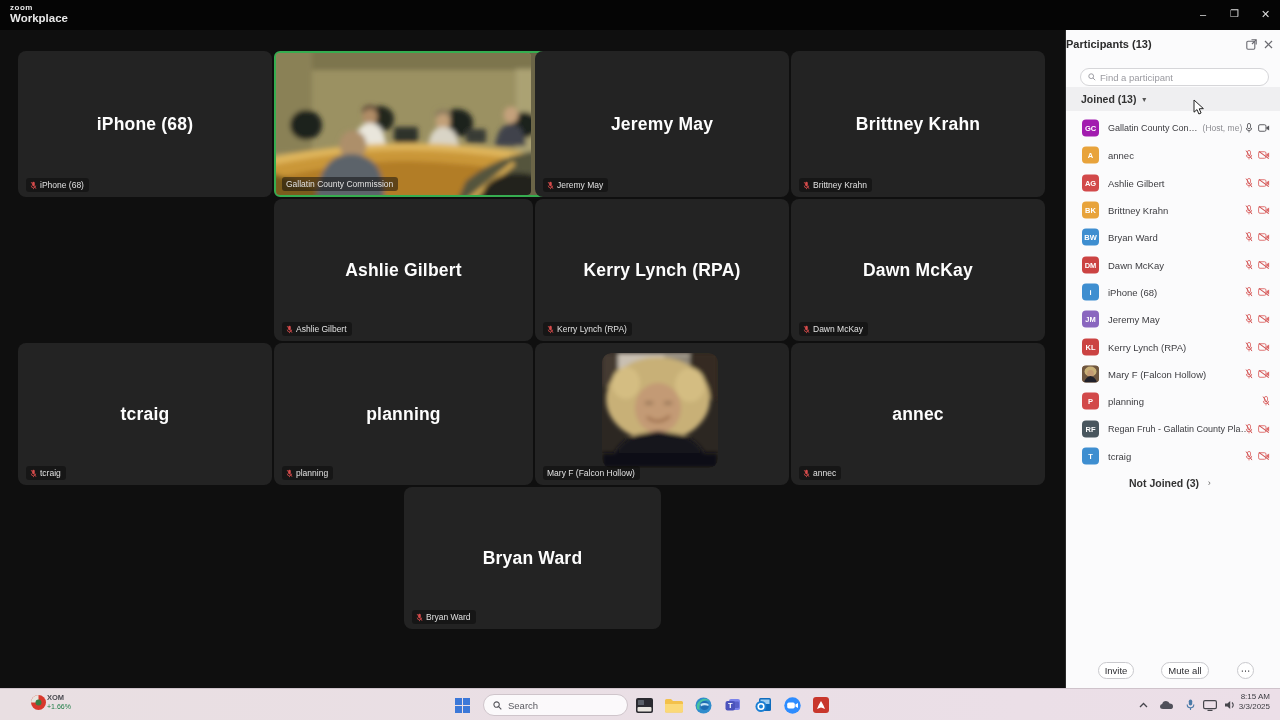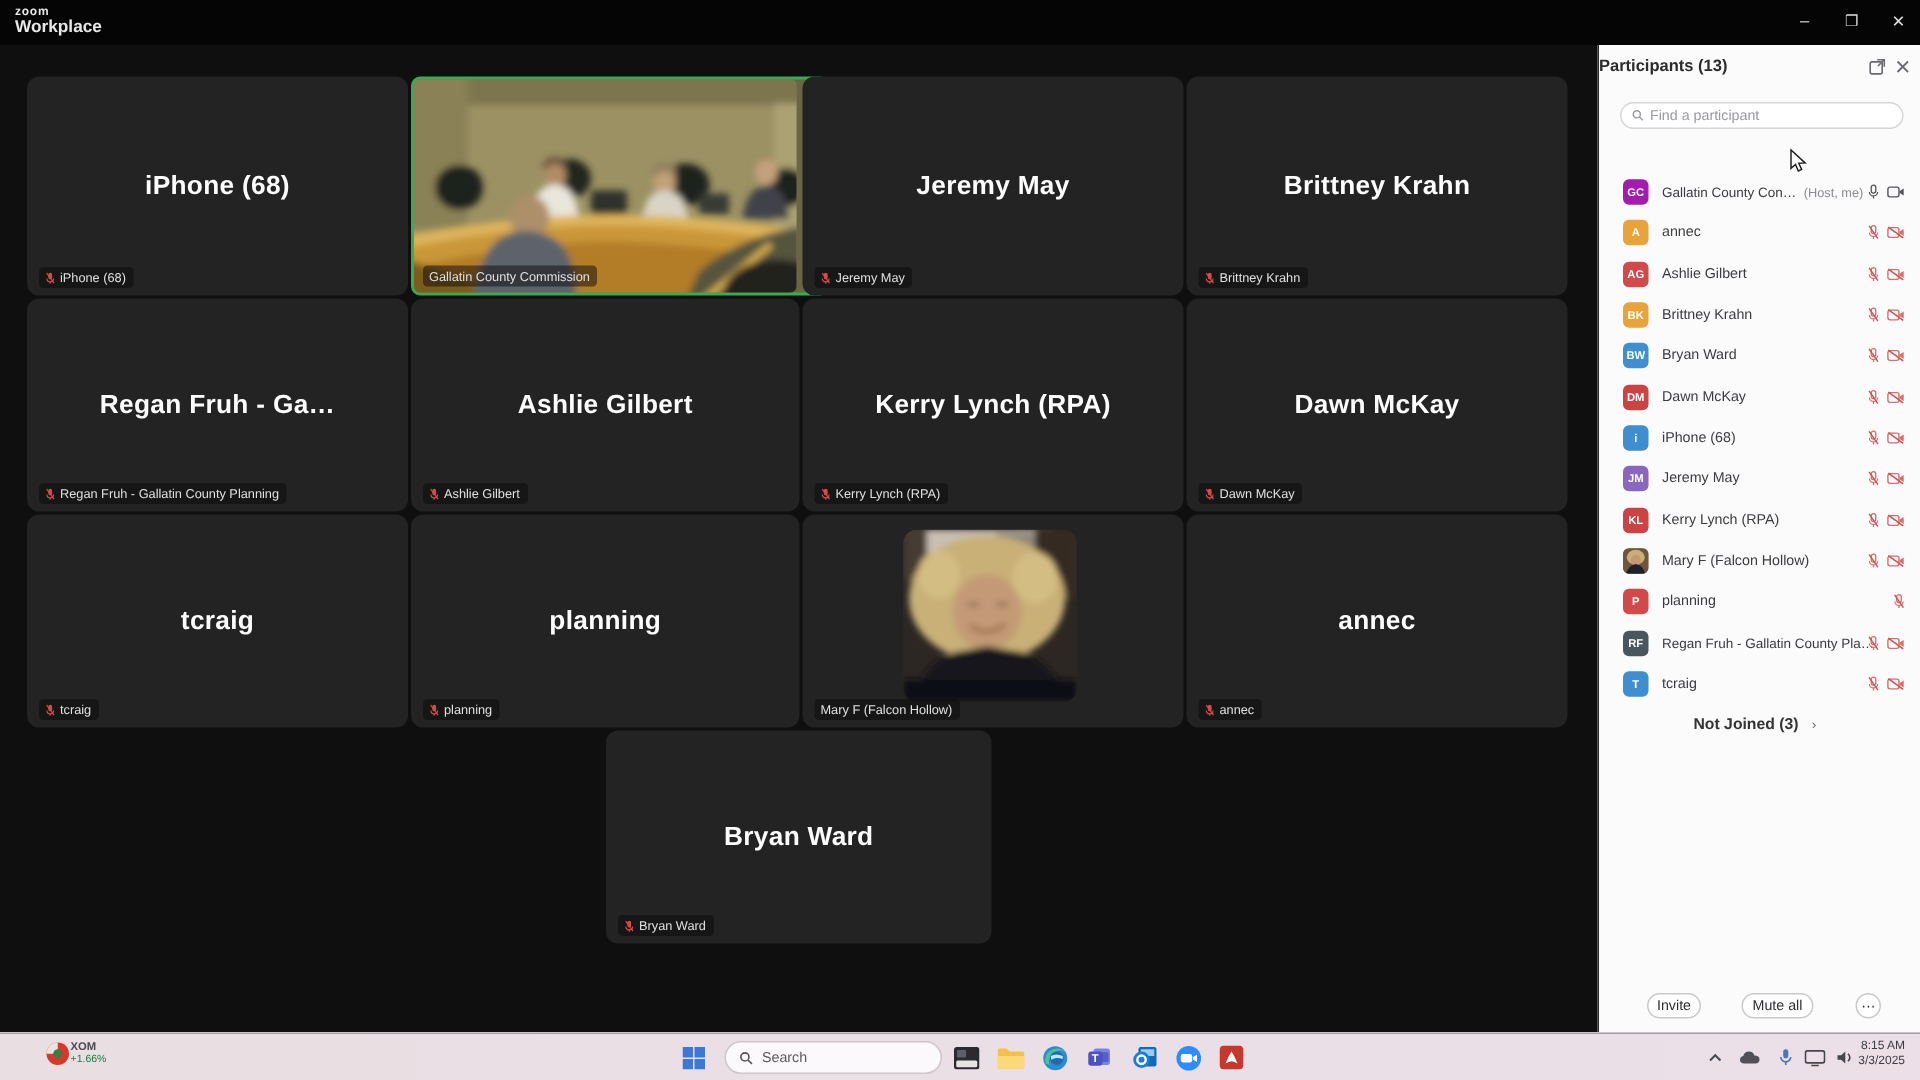--- a/index.html
+++ b/index.html
@@ -108,29 +108,20 @@
     <div class="tile" style="left:791px;top:21px;width:254px;height:146px;">
       <div class="nm">Brittney Krahn</div>
       <div class="lbl"><svg class="mic8" viewBox="0 0 10 12">
             <rect x="3.2" y="0.8" width="3.6" height="6.2" rx="1.8" fill="#d64b4b"></rect>
             <path d="M1.8 6.2a3.2 3.2 0 0 0 6.4 0" fill="none" stroke="#d64b4b" stroke-width="1.1"></path>
             <line x1="5" y1="9.6" x2="5" y2="11.2" stroke="#d64b4b" stroke-width="1.1"></line>
             <line x1="1.6" y1="1.2" x2="8.6" y2="10.6" stroke="#d64b4b" stroke-width="1.2"></line>
           </svg>Brittney Krahn</div>
     </div>
 
-    <div class="tile" style="left:18px;top:169px;width:254px;height:142px;">
-      <div class="nm">Regan Fruh - Ga…</div>
-      <div class="lbl"><svg class="mic8" viewBox="0 0 10 12">
-            <rect x="3.2" y="0.8" width="3.6" height="6.2" rx="1.8" fill="#d64b4b"></rect>
-            <path d="M1.8 6.2a3.2 3.2 0 0 0 6.4 0" fill="none" stroke="#d64b4b" stroke-width="1.1"></path>
-            <line x1="5" y1="9.6" x2="5" y2="11.2" stroke="#d64b4b" stroke-width="1.1"></line>
-            <line x1="1.6" y1="1.2" x2="8.6" y2="10.6" stroke="#d64b4b" stroke-width="1.2"></line>
-          </svg>Regan Fruh - Gallatin County Planning</div>
-    </div>
     <div class="tile" style="left:274px;top:169px;width:259px;height:142px;">
       <div class="nm">Ashlie Gilbert</div>
       <div class="lbl"><svg class="mic8" viewBox="0 0 10 12">
             <rect x="3.2" y="0.8" width="3.6" height="6.2" rx="1.8" fill="#d64b4b"></rect>
             <path d="M1.8 6.2a3.2 3.2 0 0 0 6.4 0" fill="none" stroke="#d64b4b" stroke-width="1.1"></path>
             <line x1="5" y1="9.6" x2="5" y2="11.2" stroke="#d64b4b" stroke-width="1.1"></line>
             <line x1="1.6" y1="1.2" x2="8.6" y2="10.6" stroke="#d64b4b" stroke-width="1.2"></line>
           </svg>Ashlie Gilbert</div>
     </div>
     <div class="tile" style="left:535px;top:169px;width:254px;height:142px;">
@@ -235,20 +226,21 @@
           <line x1="8" y1="1" x2="1" y2="8" stroke="#6a6a70" stroke-width="1.2"></line>
         </svg>
     </div>
     <div class="search">
       <svg width="8" height="8" viewBox="0 0 10 10">
           <circle cx="4" cy="4" r="3" fill="none" stroke="#9a9aa0" stroke-width="1.2"></circle>
           <line x1="6.2" y1="6.2" x2="9" y2="9" stroke="#9a9aa0" stroke-width="1.2"></line>
         </svg>
       Find a participant
     </div>
+    <div class="joined">Joined (13)&nbsp;&nbsp;<span style="font-weight:400;color:#555;font-size:8px;">▾</span></div>
     <div class="prow" style="top:84px;">
       <div class="av" style="background:#a21caf;">GC</div>
       <div class="pname" style="font-size:9px;">Gallatin County Con…&nbsp;&nbsp;<span style="color:#8b8b90;font-size:8.5px;">(Host, me)</span></div>
       <div class="icons">
         <svg width="8" height="11" viewBox="0 0 10 13">
             <rect x="3.1" y="0.8" width="3.8" height="6.6" rx="1.9" fill="none" stroke="#55555a" stroke-width="1.1"></rect>
             <path d="M1.6 6.4a3.4 3.4 0 0 0 6.8 0" fill="none" stroke="#55555a" stroke-width="1.1"></path>
             <line x1="5" y1="10" x2="5" y2="12" stroke="#55555a" stroke-width="1.1"></line>
           </svg>
         <svg width="12" height="9" viewBox="0 0 14 10">

